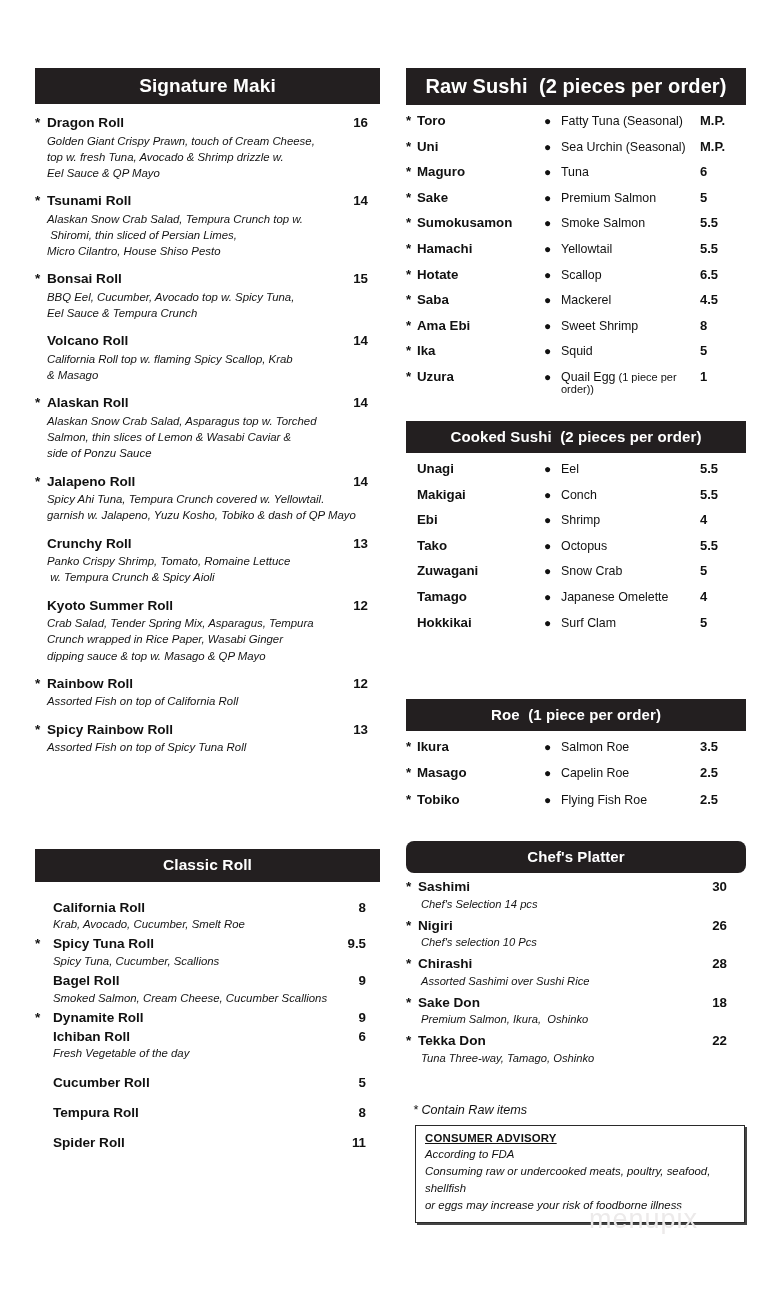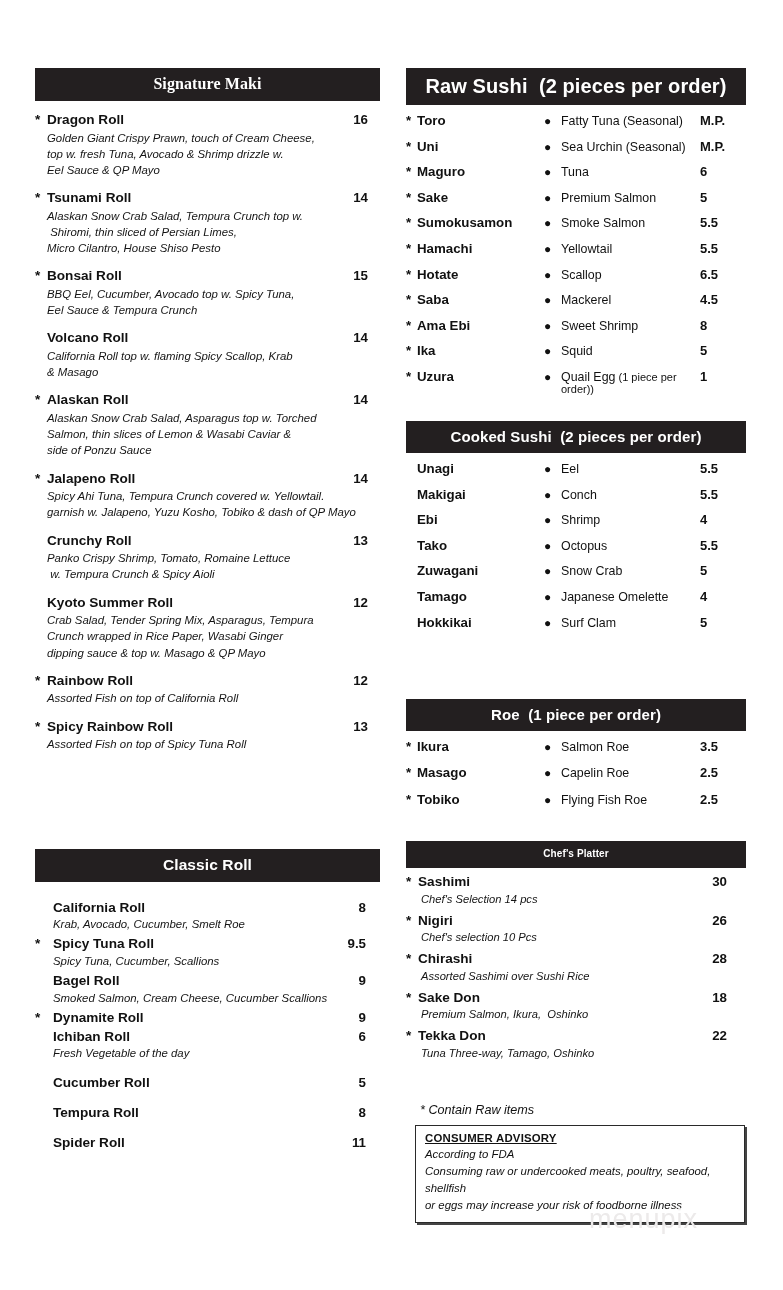--- a/index.html
+++ b/index.html
@@ -30,26 +30,26 @@
     color: #ffffff;
     text-align: center;
     font-weight: bold;
     letter-spacing: .1px;
     line-height: 1;
     padding: 8px 4px 9px;
     font-size: 15.5px;
     white-space: nowrap;
   }
   .bar .sub { font-weight: bold; }
-  .bar-sig    { font-size: 16px; font-family: Liberation Serif, serif; }
+  .bar-sig    { font-size: 19px; }
   .bar-classic{ font-size: 15.5px; }
   .bar-raw    { font-size: 20px; }
   .bar-cooked { font-size: 15px; }
   .bar-roe    { font-size: 15px; }
-  .bar-chef   { font-size: 10px; }
+  .bar-chef   { font-size: 15px; border-radius: 8px; }
 
   
   .item { position: relative; }
   .item-head {
     display: flex;
     align-items: baseline;
     font-weight: bold;
     font-size: 13.6px;
     line-height: 1.15;
   }
@@ -135,21 +135,21 @@
   .chef-list { padding-top: 5px; }
   .chef-list .item { margin-bottom: 0px; }
   .chef-list .item-head { font-size: 13.6px; line-height: 1.3; }
   .chef-list .item-head .price { padding-right: 19px; }
   .chef-list .desc { margin-left: 15px; padding-top: 1px; margin-bottom: 4px; font-size: 11.2px; }
 
   
   .raw-note {
     font-style: italic;
     font-size: 12.6px;
-    margin-left: 14px;
+    margin-left: 7px;
   }
   .advisory {
     border: 1.5px solid #2a2a2a;
     box-shadow: 2px 2px 0 #444;
     padding: 6px 9px 8px 9px;
     margin-left: 9px;
     margin-top: 8px;
     width: 330px;
   }
   .advisory .adv-title {

